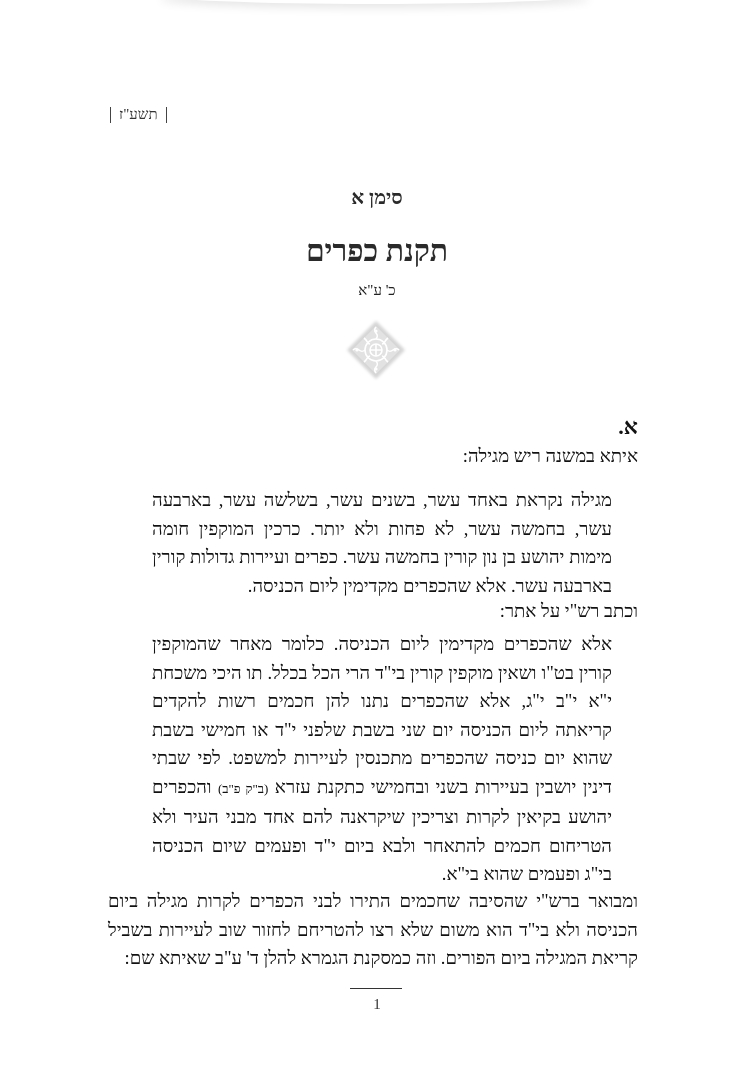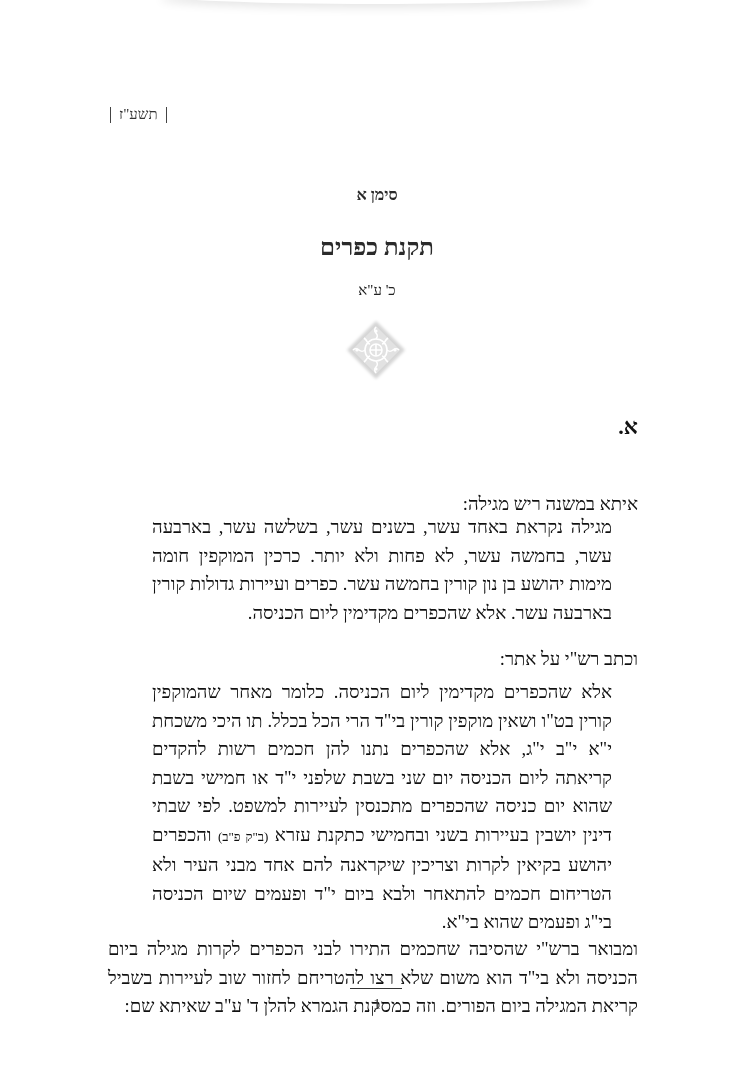--- a/index.html
+++ b/index.html
@@ -42,32 +42,32 @@
     width: 1px;
     height: 16px;
     background: #444;
   }
   .siman-label {
     position: absolute;
     left: 0;
     width: 754px;
     top: 186px;
     text-align: center;
-    font-size: 16px;
+    font-size: 20px;
     font-weight: bold;
     color: #2a2a2a;
     direction: rtl;
   }
   .chapter-title {
     position: absolute;
     left: 0;
     width: 754px;
     top: 234px;
     text-align: center;
-    font-size: 24px;
+    font-size: 30px;
     font-weight: bold;
     color: #2a2a2a;
     direction: rtl;
   }
   .daf-ref {
     position: absolute;
     left: 0;
     width: 754px;
     top: 282px;
     text-align: center;
@@ -90,24 +90,23 @@
     font-weight: bold;
     direction: rtl;
   }
   .para {
     position: absolute;
     direction: rtl;
     text-align: justify;
     text-align-last: right;
     font-size: 18.5px;
     line-height: 28.5px;
-    margin-top: 48px;
   }
   .intro1 { right: 116px; top: 442px; width: 540px; }
-  .quote1 { right: 142px; top: 465px; width: 460px; }
+  .quote1 { right: 142px; top: 486px; width: 460px; }
   .intro2 { right: 116px; top: 597px; width: 540px; }
   .quote2 { right: 142px; top: 630px; width: 460px; }
   .closing { right: 116px; top: 887px; width: 530px; }
   .small-ref { font-size: 13px; }
   .footer-rule {
     position: absolute;
     left: 350px;
     top: 988px;
     width: 52px;
     height: 1px;

